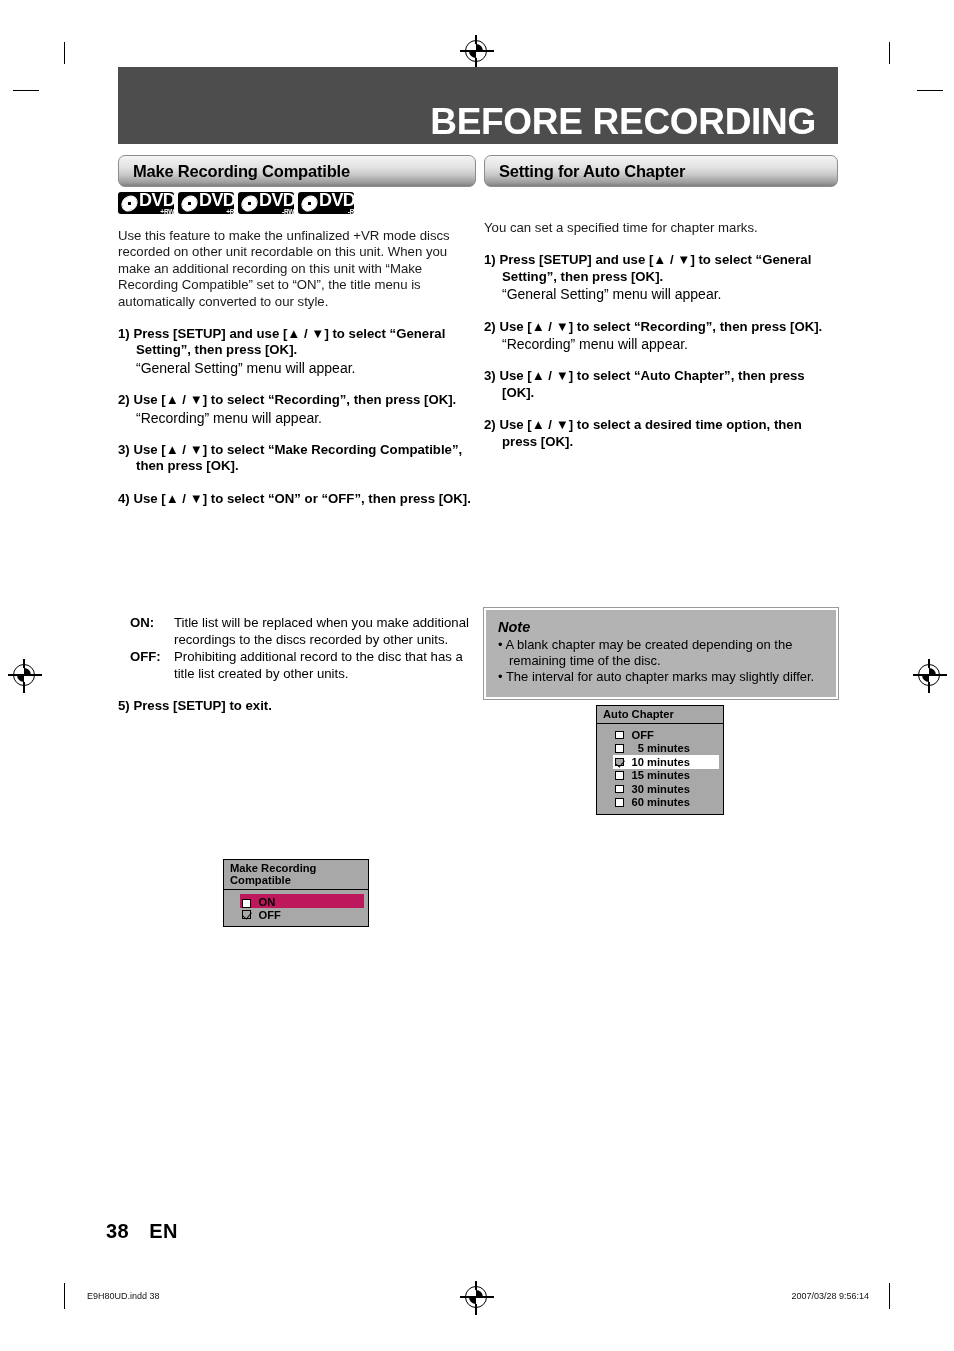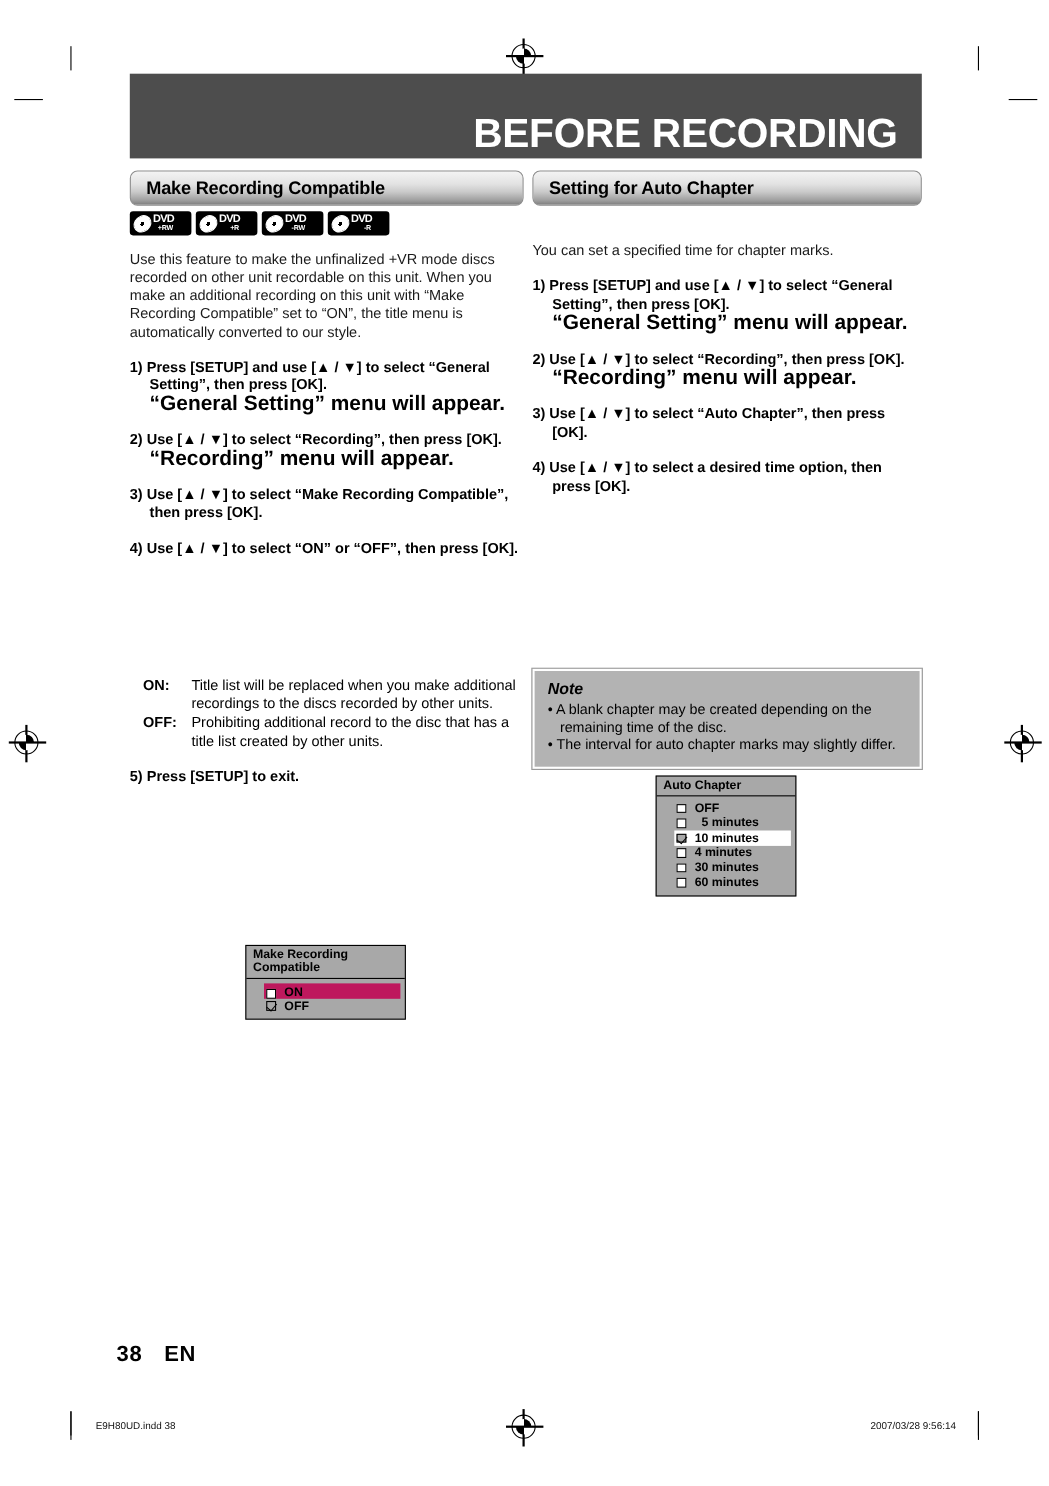--- a/index.html
+++ b/index.html
@@ -95,21 +95,21 @@
     transform: rotate(-22deg) skewX(-6deg);
     flex: none;
   }
   .dvd-txt {
     display: flex; flex-direction: column;
     align-items: flex-end;
     margin-left: 1px;
     line-height: 1;
   }
   .dvd-txt .big {
-    font-size: 10px; font-weight: bold; color: #fff;
+    font-size: 18px; font-weight: bold; color: #fff;
     letter-spacing: -0.6px;
   }
   .dvd-txt .small {
     font-size: 6.5px; font-weight: bold; color: #fff;
     letter-spacing: -0.2px; margin-top: 0.5px; margin-right: 1px;
   }
 
   
   .para {
     font-size: 13.2px;
@@ -119,23 +119,23 @@
   }
   .step {
     font-size: 13.2px;
     line-height: 16.4px;
     font-weight: bold;
     margin-top: 16px;
     padding-left: 18px;
     text-indent: -18px;
   }
   .step-note {
-    font-size: 19px;
+    font-size: 14px;
     line-height: 16.4px;
-    font-weight: bold;
+    font-weight: normal;
     padding-left: 18px;
     text-indent: 0;
     margin-top: 1px;
   }
 
   
   .osd {
     border: 1.6px solid #000;
     background: #a8a8a8;
     font-size: 11.2px;
@@ -355,41 +355,41 @@
     <p class="para" style="margin-top:28px;">You can set a specified time for chapter marks.</p>
 
     <p class="step">1) Press [SETUP] and use [▲ / ▼] to select “General Setting”, then press [OK].</p>
     <p class="step-note">“General Setting” menu will appear.</p>
 
     <p class="step">2) Use [▲ / ▼] to select “Recording”, then press [OK].</p>
     <p class="step-note">“Recording” menu will appear.</p>
 
     <p class="step">3) Use [▲ / ▼] to select “Auto Chapter”, then press [OK].</p>
 
-    <p class="step">4) Use [▲ / ▼] to select a desired time option, then press [OK].</p>
+    <p class="step">2) Use [▲ / ▼] to select a desired time option, then press [OK].</p>
 
     <div style="position:relative; height:130px;">
       <div class="osd" id="osd-ac">
         <div class="osd-title">Auto Chapter</div>
         <div class="osd-body">
           <div class="osd-row">
             <span class="cbx"></span>
             <span class="osd-label">OFF</span>
           </div>
           <div class="osd-row">
             <span class="cbx"></span>
             <span class="osd-label">  5 minutes</span>
           </div>
           <div class="osd-row selected">
             <span class="cbx checked"></span>
             <span class="osd-label">10 minutes</span>
           </div>
           <div class="osd-row">
             <span class="cbx"></span>
-            <span class="osd-label">4 minutes</span>
+            <span class="osd-label">15 minutes</span>
           </div>
           <div class="osd-row">
             <span class="cbx"></span>
             <span class="osd-label">30 minutes</span>
           </div>
           <div class="osd-row">
             <span class="cbx"></span>
             <span class="osd-label">60 minutes</span>
           </div>
         </div>

